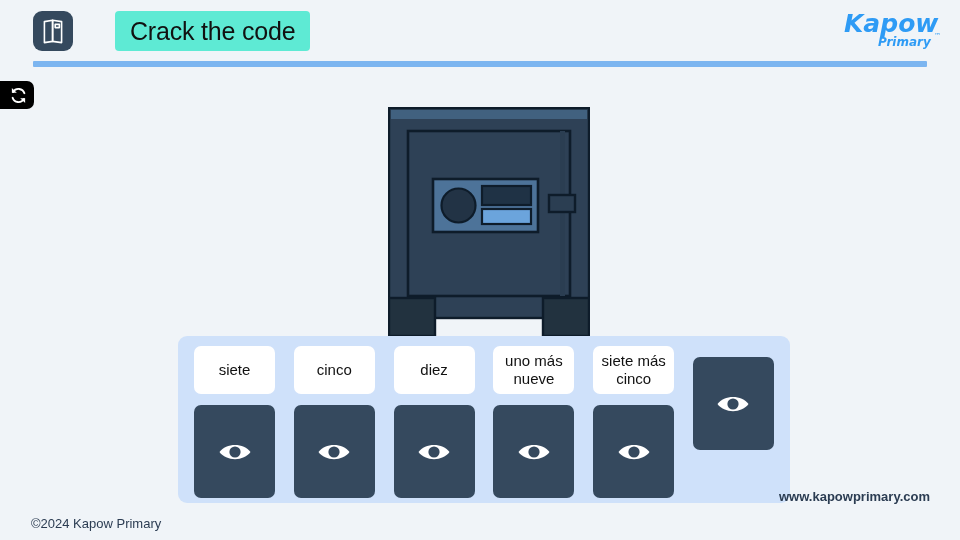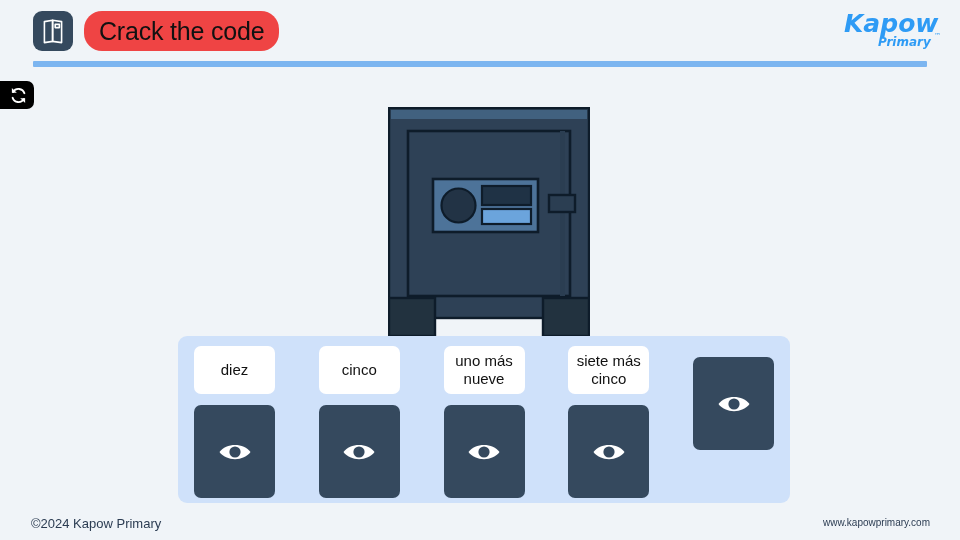--- a/index.html
+++ b/index.html
@@ -35,26 +35,27 @@
     height: 40px;
     border-radius: 9px;
     background: #35495e;
     display: flex;
     align-items: center;
     justify-content: center;
     flex: none;
   }
   #book-icon-box svg { display: block; }
   #title-pill {
-    background: #ef4444;
-    border-radius: 18px;
+    background: #5eead4;
+    border-radius: 4px;
     height: 40px;
     display: flex;
     align-items: center;
     padding: 0 15px;
+    margin-left: 31px;
   }
   #page-title {
     font-size: 25px;
     color: #111111;
     letter-spacing: -0.2px;
     white-space: nowrap;
     line-height: 1;
   }
 
   
@@ -162,24 +163,25 @@
     position: absolute;
     left: 31px;
     top: 516px;
     font-size: 13px;
     color: #2b3c52;
     white-space: nowrap;
   }
   #footer-right {
     position: absolute;
     right: 30px;
-    top: 517px;
-    font-size: 10px;
+    top: 489px;
+    font-size: 13px;
     color: #2b3c52;
     white-space: nowrap;
+    font-weight: bold;
   }
 </style>
 </head>
 <body>
 
 <div id="header">
 
   <div id="title-group">
     <div id="book-icon-box">
       <svg width="24" height="26" viewBox="0 0 24 26">
@@ -239,39 +241,48 @@
     <rect x="161" y="88" width="26" height="17" fill="#2b3e52" stroke="#0e1c2a" stroke-width="2.4"></rect>
 
     <rect x="1" y="191" width="46" height="38" fill="#22323f" stroke="#0e1c2a" stroke-width="2.4"></rect>
     <rect x="155" y="191" width="46" height="38" fill="#22323f" stroke="#0e1c2a" stroke-width="2.4"></rect>
   </svg>
 </div>
 
 <div id="card-panel">
 
   <div class="card-column">
+    <div class="word-card">siete</div>
+    <div class="eye-card">
+      <svg width="34" height="22" viewBox="0 0 34 22">
+        <path d="M1.5 11 C8 1.5, 26 1.5, 32.5 11 C26 20.5, 8 20.5, 1.5 11 Z" fill="#ffffff"></path>
+        <circle cx="17" cy="11" r="5.6" fill="#35495e"></circle>
+      </svg>
+    </div>
+  </div>
+
+  <div class="card-column">
+    <div class="word-card">cinco</div>
+    <div class="eye-card">
+      <svg width="34" height="22" viewBox="0 0 34 22">
+        <path d="M1.5 11 C8 1.5, 26 1.5, 32.5 11 C26 20.5, 8 20.5, 1.5 11 Z" fill="#ffffff"></path>
+        <circle cx="17" cy="11" r="5.6" fill="#35495e"></circle>
+      </svg>
+    </div>
+  </div>
+
+  <div class="card-column">
     <div class="word-card">diez</div>
     <div class="eye-card">
       <svg width="34" height="22" viewBox="0 0 34 22">
         <path d="M1.5 11 C8 1.5, 26 1.5, 32.5 11 C26 20.5, 8 20.5, 1.5 11 Z" fill="#ffffff"></path>
         <circle cx="17" cy="11" r="5.6" fill="#35495e"></circle>
       </svg>
     </div>
   </div>
-
-  <div class="card-column">
-    <div class="word-card">cinco</div>
-    <div class="eye-card">
-      <svg width="34" height="22" viewBox="0 0 34 22">
-        <path d="M1.5 11 C8 1.5, 26 1.5, 32.5 11 C26 20.5, 8 20.5, 1.5 11 Z" fill="#ffffff"></path>
-        <circle cx="17" cy="11" r="5.6" fill="#35495e"></circle>
-      </svg>
-    </div>
-  </div>
-
 
   <div class="card-column">
     <div class="word-card">uno más nueve</div>
     <div class="eye-card">
       <svg width="34" height="22" viewBox="0 0 34 22">
         <path d="M1.5 11 C8 1.5, 26 1.5, 32.5 11 C26 20.5, 8 20.5, 1.5 11 Z" fill="#ffffff"></path>
         <circle cx="17" cy="11" r="5.6" fill="#35495e"></circle>
       </svg>
     </div>
   </div>

